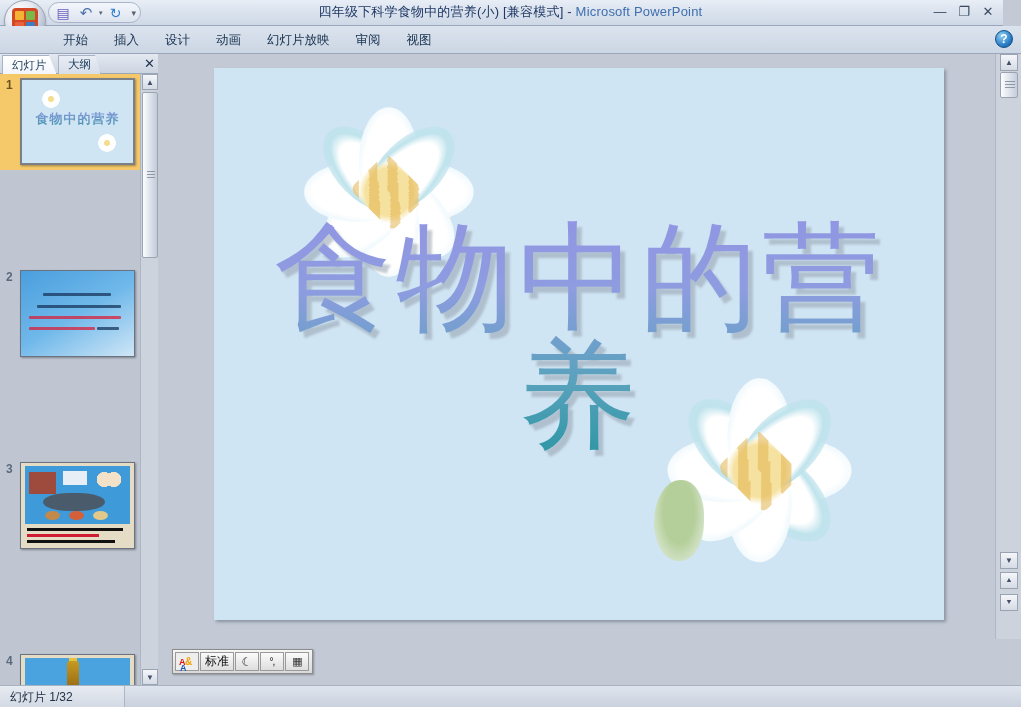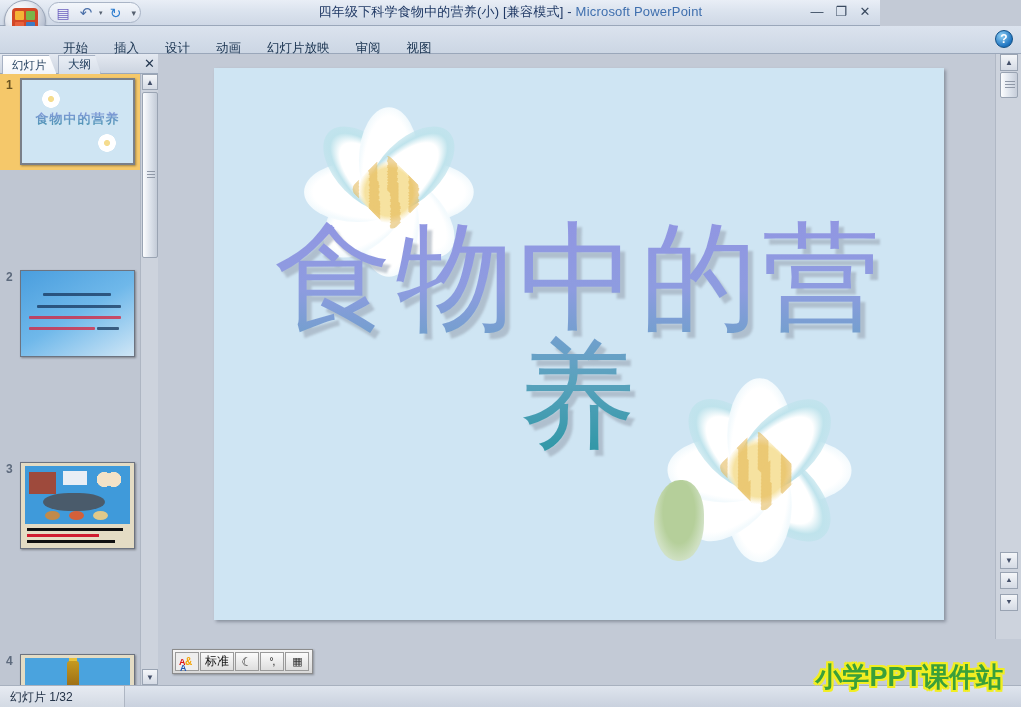--- a/index.html
+++ b/index.html
@@ -5,21 +5,21 @@
   * { box-sizing: border-box; margin:0; padding:0; }
   html,body{
     width:1021px; height:707px; overflow:hidden;
     font-family:"Liberation Sans","DejaVu Sans",sans-serif;
     background:#c3cad6;
   }
   #app{ position:relative; width:1021px; height:707px; }
 
   
   .titlebar{
-    position:absolute; left:0; top:0; width:880px; height:26px;
+    position:absolute; left:0; top:0; width:1003px; height:26px;
     background:linear-gradient(180deg,#e9eef6 0%,#dbe3ee 45%,#cfd8e6 100%);
     border-bottom:1px solid #9aa7ba;
   }
   .title-text{
     position:absolute; left:0; top:3px; width:1021px; text-align:center;
     font-size:13px; color:#1f3864; letter-spacing:.2px;
   }
   .title-text .app{ color:#3f6fae; }
   .win-btns{ position:absolute; right:4px; top:2px; display:flex; gap:2px; }
   .win-btn{
@@ -59,21 +59,21 @@
   .qat-redo{ color:#2f7fd0; font-size:14px; }
   .qat-caret{ font-size:7px; color:#55606f; }
   .qat-more{ font-size:9px; color:#55606f; margin-left:3px; }
 
   
   .ribbon{
     position:absolute; left:0; top:26px; width:1021px; height:28px;
     background:linear-gradient(180deg,#dbe3ee 0%,#ccd6e4 100%);
     border-bottom:1px solid #9aa7ba;
   }
-  .tabs{ position:absolute; left:50px; top:0; height:28px; display:flex; align-items:center;margin-top:8px; }
+  .tabs{ position:absolute; left:50px; top:0; height:28px; display:flex; align-items:center; }
   .tab{
     padding:4px 13px; font-size:12.5px; color:#18324f; cursor:default; border-radius:3px 3px 0 0;
   }
   .help-icon{
     position:absolute; right:8px; top:4px; width:18px; height:18px; border-radius:50%;
     background:radial-gradient(circle at 35% 30%,#8fd0f5,#1f74c0 70%,#14548e 100%);
     color:#fff; font-size:12px; font-weight:bold; display:flex; align-items:center; justify-content:center;
     border:1px solid #0f4f86;
   }
 
@@ -476,16 +476,15 @@
     <div class="ime-cell ime-moon">☾</div>
     <div class="ime-cell ime-dots">°,</div>
     <div class="ime-cell ime-kbd">▦</div>
   </div>
 
   <div class="statusbar">
     <div class="status-left">幻灯片 1/32</div>
   </div>
 
   <div class="watermark">
-    <div class="wm-1">小学PPT课件站</div>
   </div>
 
 </div>
 
 </body></html>

